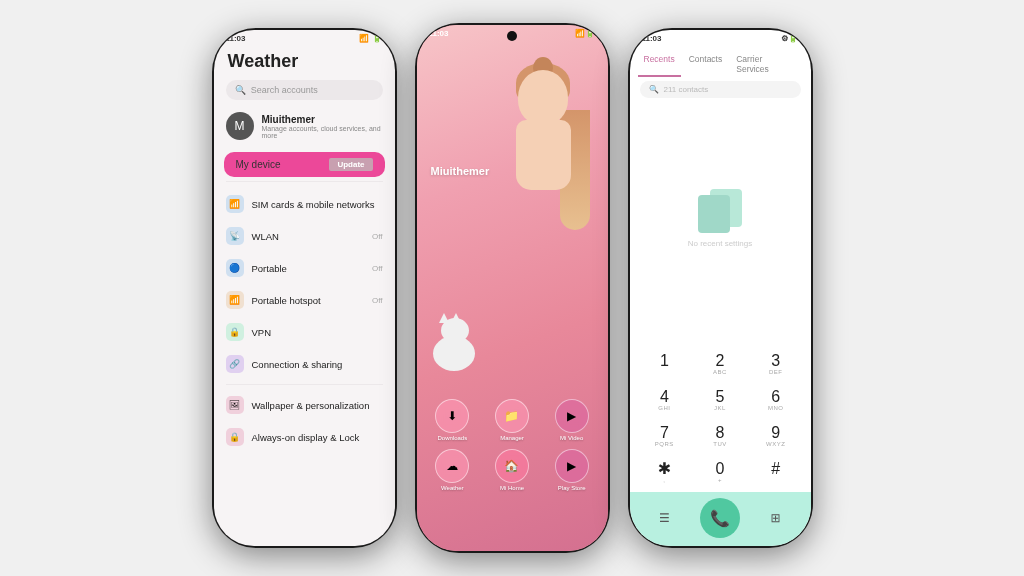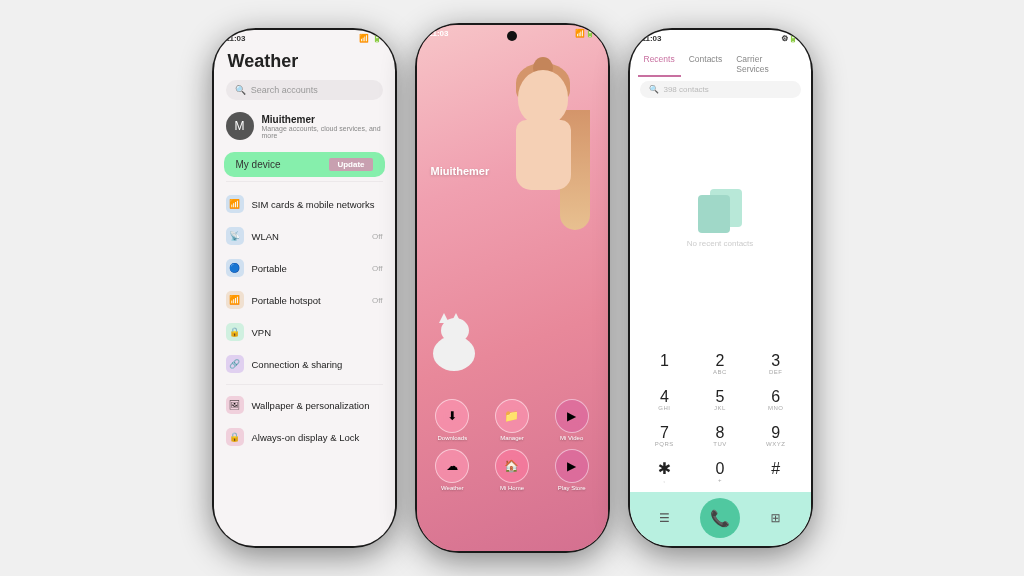--- a/index.html
+++ b/index.html
@@ -129,21 +129,21 @@
     }
     .profile-text {}
     .profile-name { font-size: 10px; font-weight: 600; color: #222; }
     .profile-sub { font-size: 7px; color: #888; }
 
     .device-section {
       display: flex;
       align-items: center;
       justify-content: space-between;
       padding: 6px 12px;
-      background: #86efac;
+      background: #ec4899;
       margin: 4px 10px;
       border-radius: 10px;
     }
     .device-label { font-size: 10px; color: #333; font-weight: 500; }
     .update-btn {
       background: #c8a0b0;
       color: #fff;
       border-radius: 2px;
       padding: 2px 8px;
       font-size: 8px;
@@ -645,29 +645,29 @@
       </div>
 
       <div class="dialer-tabs">
         <div class="dialer-tab active">Recents</div>
         <div class="dialer-tab">Contacts</div>
         <div class="dialer-tab">Carrier Services</div>
       </div>
 
       <div class="dialer-search">
         <span>🔍</span>
-        <span>398 contacts</span>
+        <span>211 contacts</span>
       </div>
 
       <div class="no-contacts">
         <div class="no-contacts-icon">
           <div class="contact-card-1"></div>
           <div class="contact-card-2"></div>
         </div>
-        <span class="no-contacts-text">No recent contacts</span>
+        <span class="no-contacts-text">No recent settings</span>
       </div>
 
       <div class="numpad">
         <div class="num-key">
           <span class="num-main">1</span>
           <span class="num-sub"> </span>
         </div>
         <div class="num-key">
           <span class="num-main">2</span>
           <span class="num-sub">ABC</span>

